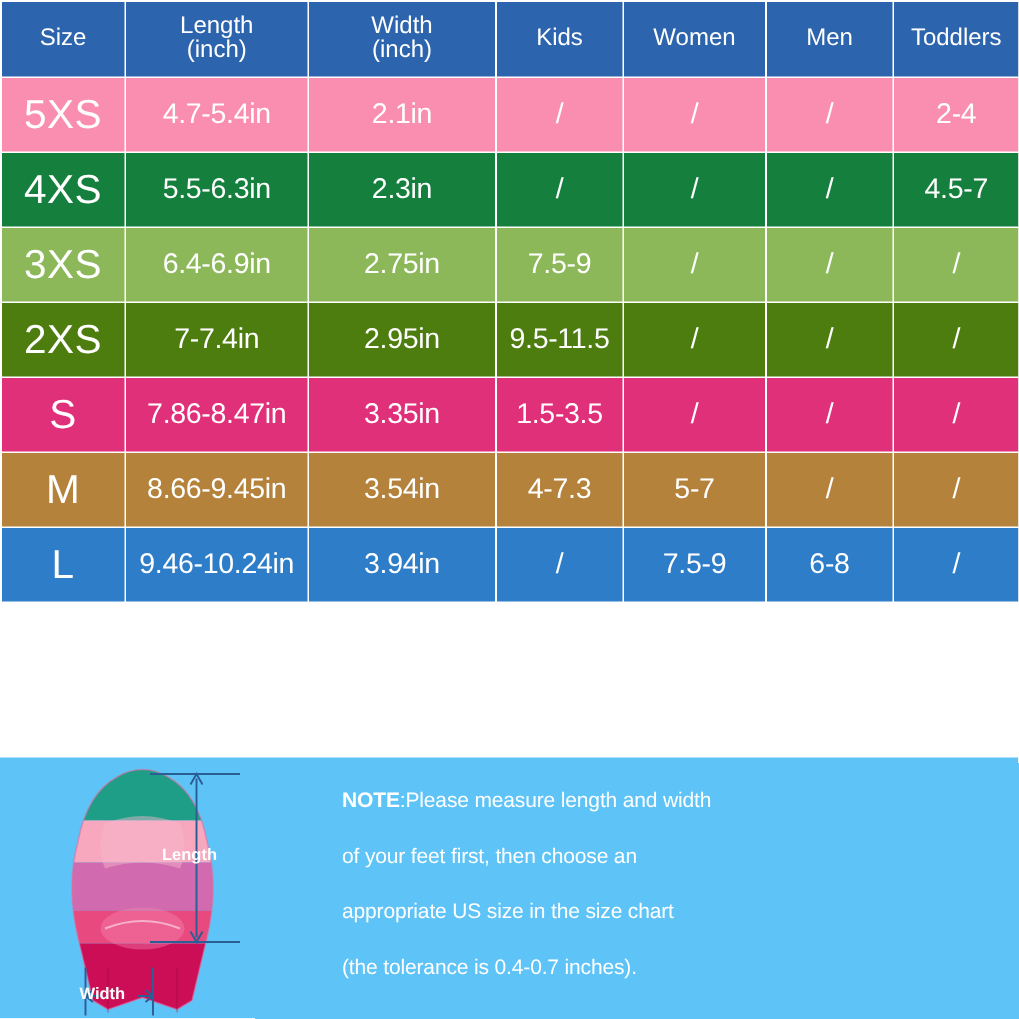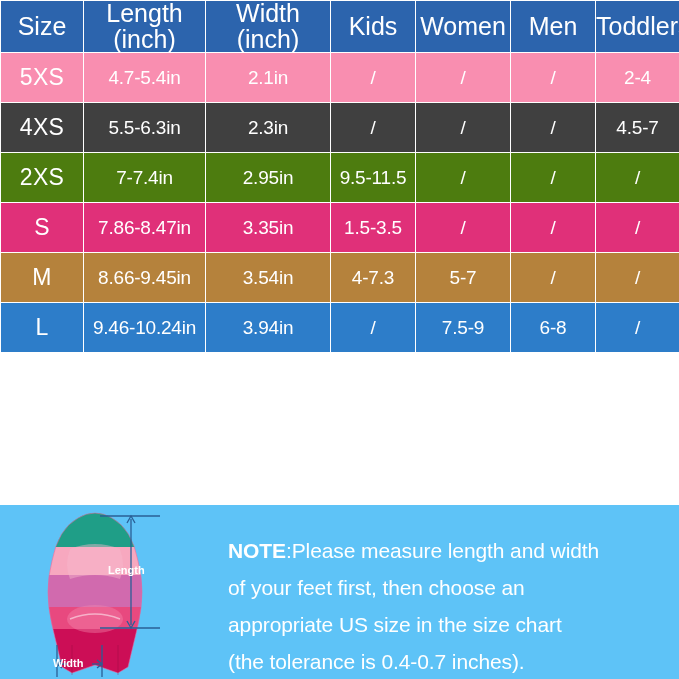--- a/index.html
+++ b/index.html
@@ -37,44 +37,44 @@
   col.c-length    { width: 122px; }
   col.c-width     { width: 125px; }
   col.c-kids      { width: 85px; }
   col.c-women     { width: 95px; }
   col.c-men       { width: 85px; }
   col.c-toddlers  { width: 84px; }
 
   
   thead tr { background: #2c64ad; height: 51px; }
   thead th {
-    font-size: 25px;
+    font-size: 16px;
     font-weight: 400;
     line-height: 1.02;
     letter-spacing: 0px;
     border-color: #2c64ad;
     padding: 2px 0 3px 0;
   }
   thead th .sub { display: block; }
 
   
   tbody tr { height: 50px; }
   tbody td {
     font-size: 19px;
     font-weight: 400;
     letter-spacing: -0.2px;
   }
   tbody td.size-cell {
-    font-size: 23px;
+    font-size: 27px;
     letter-spacing: 0.3px;
   }
 
   
   tr.row-pink      td { background: #f98eb0; }
-  tr.row-yellow    td { background: #404040; }
+  tr.row-yellow    td { background: #15803d; }
   tr.row-ltgreen   td { background: #8cb85a; }
   tr.row-dkgreen   td { background: #4d7c0f; }
   tr.row-orange    td { background: #eda03c; }
   tr.row-magenta   td { background: #e03079; }
   tr.row-tan       td { background: #b5823c; }
   tr.row-blue      td { background: #2d7dc9; }
   tr.row-maroon    td { background: #6b2b26; }
 
   
   .note-panel {
@@ -82,24 +82,24 @@
     left: 0;
     top: 505px;
     width: 679px;
     height: 174px;
     background: #5ec3f7;
   }
 
   .note-text {
     position: absolute;
     left: 228px;
-    top: 27px;
+    top: 10px;
     width: 430px;
     color: #ffffff;
-    font-size: 21px;
+    font-size: 14px;
     line-height: 37px;
     letter-spacing: -0.1px;
   }
   .note-text .note-label { font-weight: bold; }
   .note-line { white-space: nowrap; }
 
   
   .fin-wrap {
     position: absolute;
     left: 0px;
@@ -171,20 +171,29 @@
           <td>2-4</td>
         </tr>
         <tr class="row-yellow">
           <td class="size-cell">4XS</td>
           <td>5.5-6.3in</td>
           <td>2.3in</td>
           <td>/</td>
           <td>/</td>
           <td>/</td>
           <td>4.5-7</td>
+        </tr>
+        <tr class="row-ltgreen">
+          <td class="size-cell">3XS</td>
+          <td>6.4-6.9in</td>
+          <td>2.75in</td>
+          <td>7.5-9</td>
+          <td>/</td>
+          <td>/</td>
+          <td>/</td>
         </tr>
         <tr class="row-dkgreen">
           <td class="size-cell">2XS</td>
           <td>7-7.4in</td>
           <td>2.95in</td>
           <td>9.5-11.5</td>
           <td>/</td>
           <td>/</td>
           <td>/</td>
         </tr>

